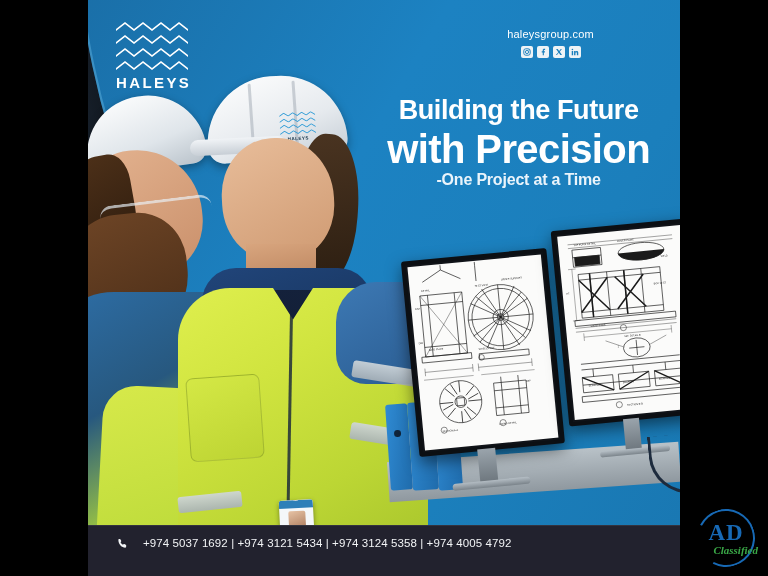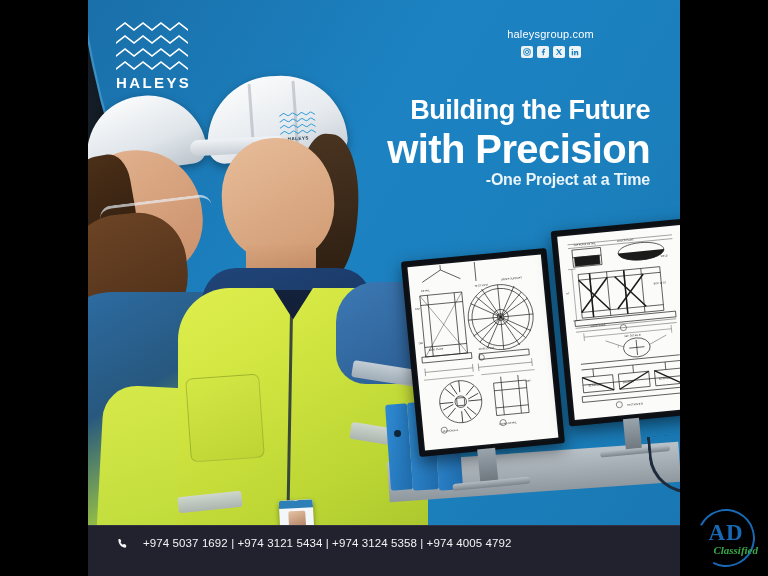--- a/index.html
+++ b/index.html
@@ -79,21 +79,21 @@
   .webblock { position:absolute; right:86px; top:22px; z-index:7; text-align:center;margin-top:6px; }
   .weburl { color:#fff; font-size:11px; letter-spacing:.2px; white-space:nowrap;
             font-family:"Liberation Sans", sans-serif; }
   .socials { margin-top:6px; display:flex; gap:4px; justify-content:center; }
   .soc { width:12px; height:12px; border-radius:2px; background:#eef3f6;
          display:flex; align-items:center; justify-content:center;
          color:#1B7FBC; font-size:8px; font-weight:700; line-height:1; }
   .soc svg { display:block; }
 
   
-  .headline { position:absolute; right:30px; top:96px; z-index:7; text-align:right; }
+  .headline { position:absolute; right:30px; top:96px; z-index:7; text-align:center; }
   .h-l1 { color:#fff; font-weight:700; font-size:27px; letter-spacing:-.4px;
           line-height:1.08; white-space:nowrap; }
   .h-l2 { color:#fff; font-weight:700; font-size:40px; letter-spacing:-.6px;
           line-height:1.1; margin-top:2px; white-space:nowrap; }
   .h-l3 { color:#eaf4fb; font-weight:700; font-size:16px; letter-spacing:-.2px;
           margin-top:0; white-space:nowrap; }
 
   
   .worker { position:absolute; }
   

